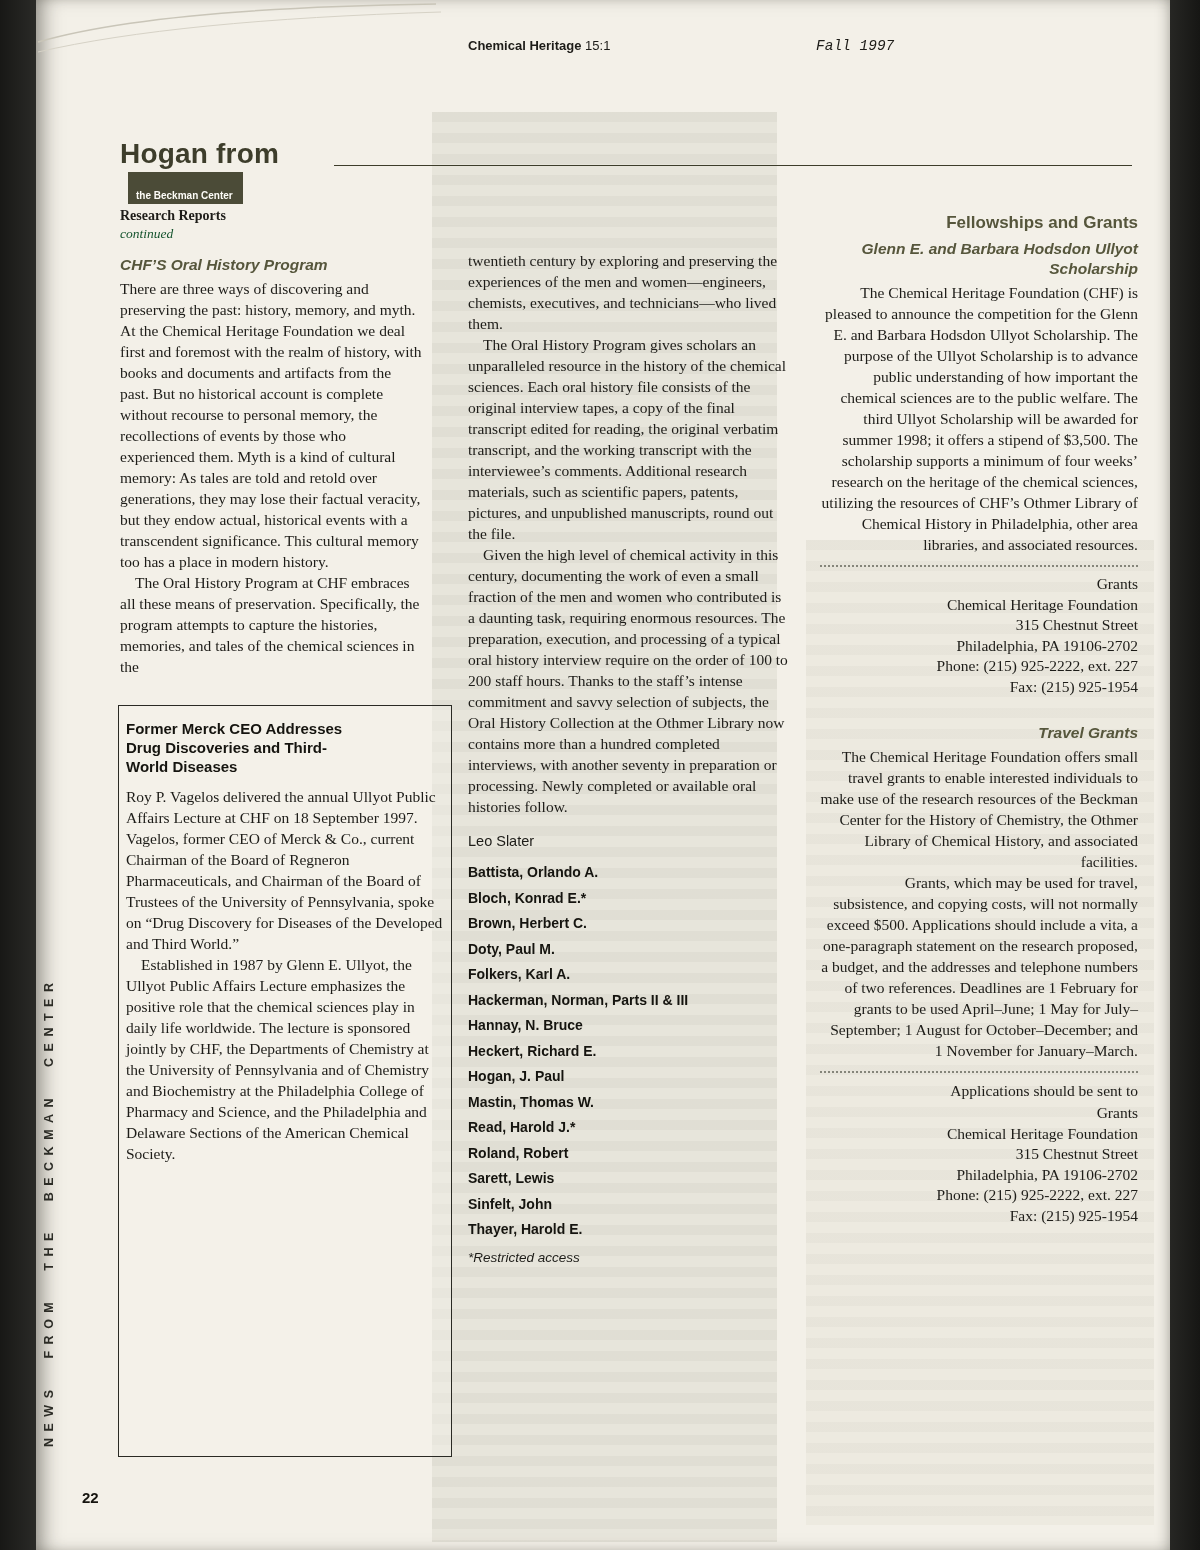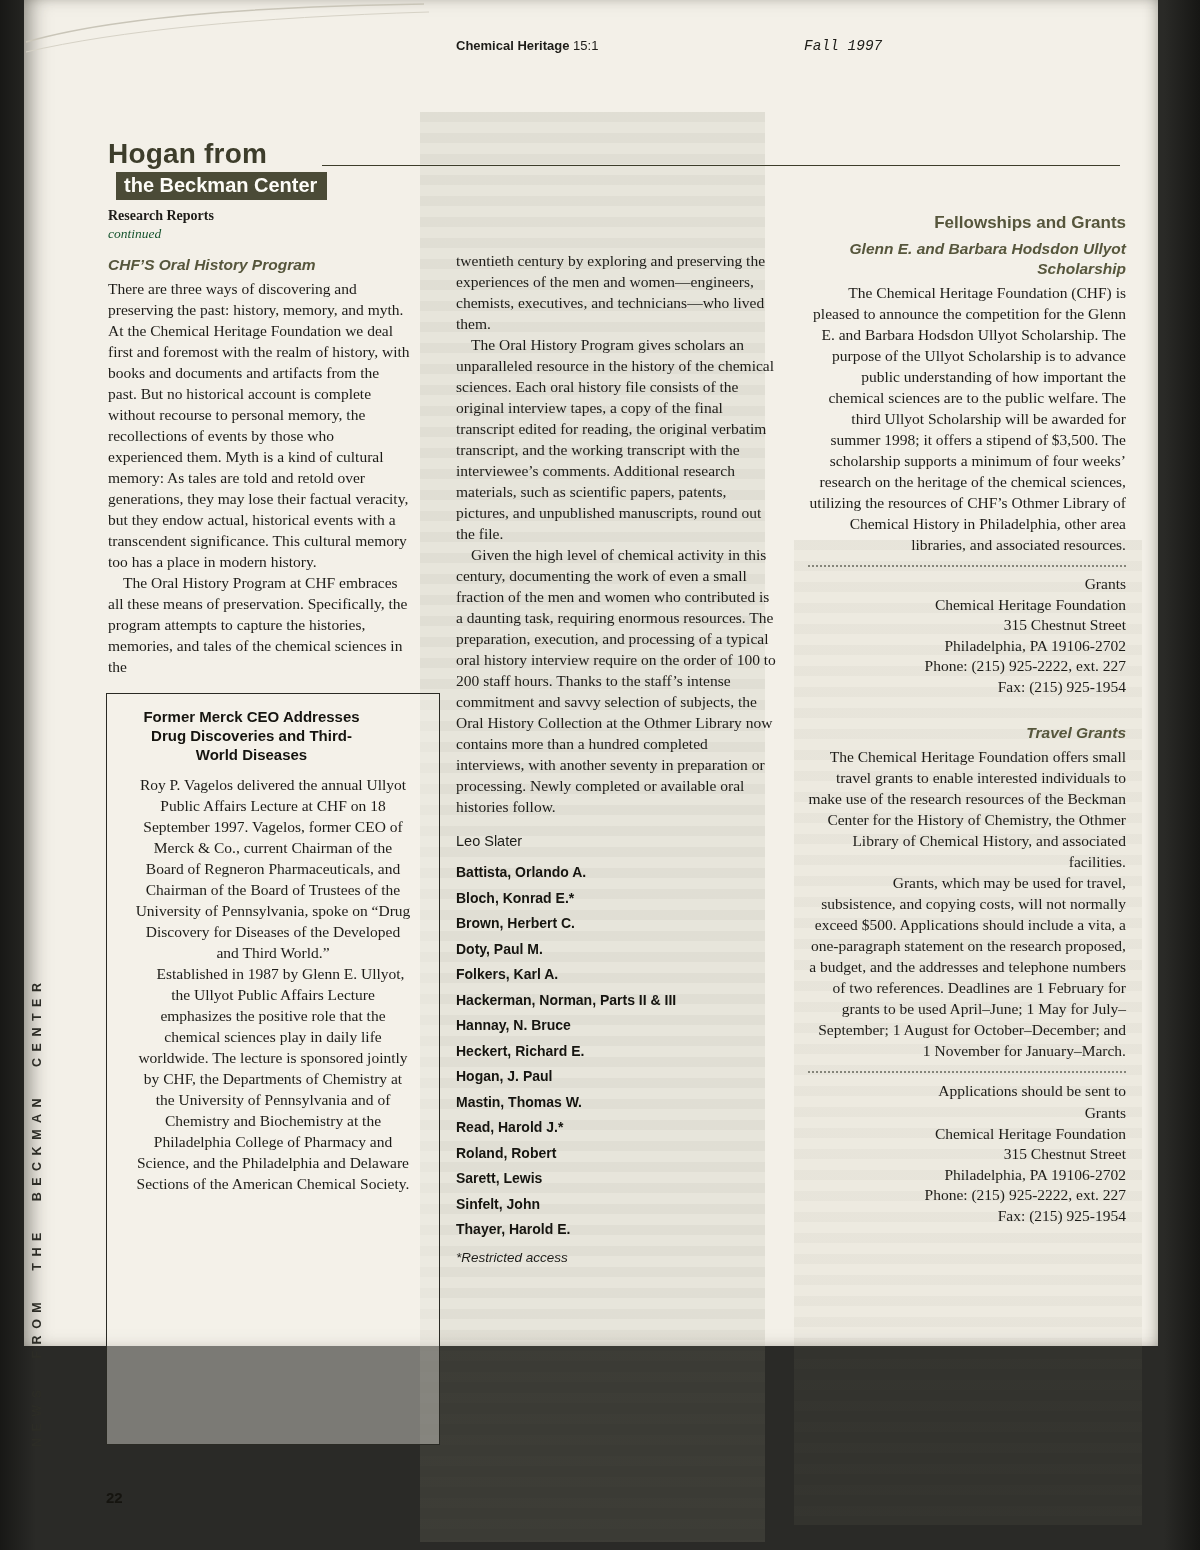--- a/index.html
+++ b/index.html
@@ -2,21 +2,21 @@
 <html><head>
 <meta charset="utf-8">
 <style>
   html,body{margin:0;padding:0;}
   body{
     width:1200px;height:1550px;position:relative;overflow:hidden;
     background:linear-gradient(90deg,#181816 0%,#2a2a27 3%,#2a2a27 97%,#161614 100%);
     font-family:"Liberation Serif", serif;color:#1d1c18;
   }
   .page{
-    position:absolute;left:24px;top:0;width:1134px;height:1346px;
+    position:absolute;left:36px;top:0;width:1134px;height:1550px;
     background:#f3f0e8;
     box-shadow: inset 14px 0 22px -10px rgba(30,28,20,.55), inset -8px 0 14px -7px rgba(30,28,20,.35);
   }
   .curl{position:absolute;left:0;top:0;}
   
   .ghost{position:absolute;z-index:0;pointer-events:none;}
   .ghost-mid{left:396px;top:112px;width:345px;height:1430px;
     background:rgba(165,160,145,.14);
     background-image:repeating-linear-gradient(to bottom, rgba(95,92,80,.05) 0 10px, rgba(0,0,0,0) 10px 21px);}
   .ghost-right{left:770px;top:540px;width:348px;height:985px;
@@ -30,22 +30,22 @@
 
   .masthead{position:absolute;left:84px;top:138px;width:1012px;z-index:2;}
   .masthead h1{
     margin:0;font-family:"Liberation Sans",sans-serif;font-weight:bold;
     font-size:28px;letter-spacing:.2px;color:#3d3d2b;display:inline-block;
   }
   .mast-rule{position:absolute;left:214px;top:27px;right:0;height:1px;background:#3d3d2b;}
   .beckman-box{
     display:inline-block;margin-top:2px;margin-left:8px;
     background:#4b4b37;color:#fdfcf7;
-    font-family:"Liberation Sans",sans-serif;font-weight:bold;font-size:20px;
-    padding:2px 10px 3px 8px;
+    font-family:"Liberation Sans",sans-serif;font-weight:bold;font-size:10px;
+    padding:18px 10px 3px 8px;
   }
 
   .col{position:absolute;z-index:2;font-size:15.5px;line-height:21px;}
   .col1{left:84px;top:205px;width:303px;}
   .col2{left:432px;top:250px;width:322px;}
   .col3{left:784px;top:212px;width:318px;text-align:right;}
 
   .sec-label{font-family:Liberation Serif, serif;font-weight:bold;font-size:14px;margin:0;}
   .sec-continued{font-style:italic;font-size:13.5px;line-height:15px;margin:0 0 14px 0;color:#14532d;}
 
@@ -54,23 +54,23 @@
     font-size:15.5px;color:#56563c;margin:0 0 3px 0;line-height:20px;
   }
   h2.olive{
     font-family:"Liberation Sans",sans-serif;font-weight:bold;
     font-size:17px;color:#56563c;margin:0 0 6px 0;line-height:21px;
   }
   p{margin:0;}
   p.ind{text-indent:15px;}
 
   .box-article{
-    box-sizing:border-box;margin-top:16px;margin-left:-2px;
+    box-sizing:border-box;margin-top:28px;margin-left:-2px;
     width:334px;min-height:752px;border:1px solid #2a2a24;
-    padding:13px 27px;background:rgba(246,243,235,.4);text-align:center;
+    padding:13px 7px;background:rgba(246,243,235,.4);
   }
   .box-article h4{
     margin:0 0 10px 0;max-width:235px;
     font-family:"Liberation Sans",sans-serif;font-weight:bold;font-size:15px;line-height:19px;color:#15140f;
   }
   .box-article p{margin:0;}
   .box-article p.ind{text-indent:15px;}
   .ital{font-style:italic;}
 
   .byline{font-family:"Liberation Sans",sans-serif;font-size:14.5px;margin:14px 0 12px 0;}
@@ -87,21 +87,21 @@
   .gap-md{height:10px;}
 
   .vertical-label{
     position:absolute;left:6px;top:975px;height:472px;z-index:2;
     writing-mode:vertical-rl;transform:rotate(180deg);
     font-family:"Liberation Sans",sans-serif;font-weight:bold;font-size:12.5px;
     letter-spacing:6.5px;word-spacing:15px;color:#2c2c26;white-space:nowrap;
   }
   .page-number{
     position:absolute;left:46px;top:1489px;z-index:2;
-    font-family:"Liberation Sans",sans-serif;font-weight:bold;font-size:15px;color:#15140f;margin-left:36px;
+    font-family:"Liberation Sans",sans-serif;font-weight:bold;font-size:15px;color:#15140f;
   }
 </style>
 </head>
 <body>
 
 <div class="page">
 
   <svg class="curl" width="420" height="60" viewBox="0 0 420 60">
     <path d="M2,42 Q120,8 400,4" fill="none" stroke="#c9c5b8" stroke-width="1.5"></path>
     <path d="M2,52 Q140,20 405,12" fill="none" stroke="#d6d2c6" stroke-width="1"></path>

